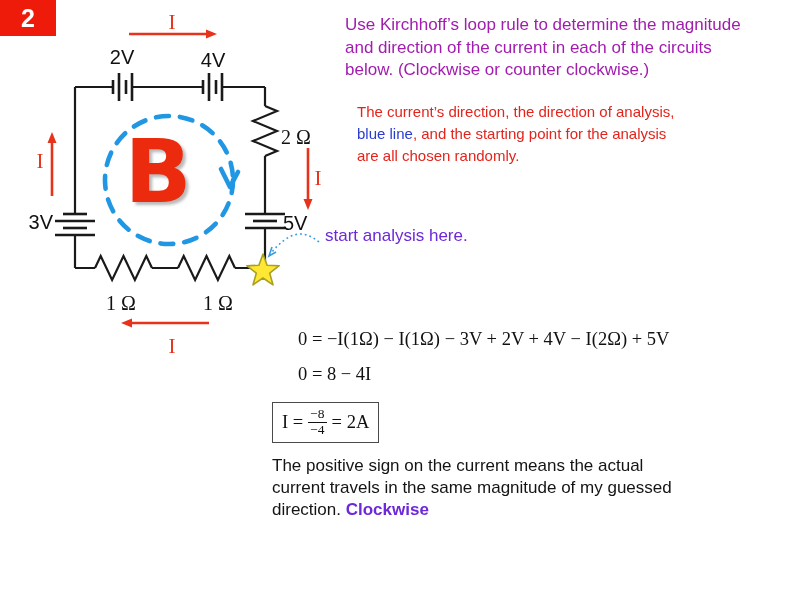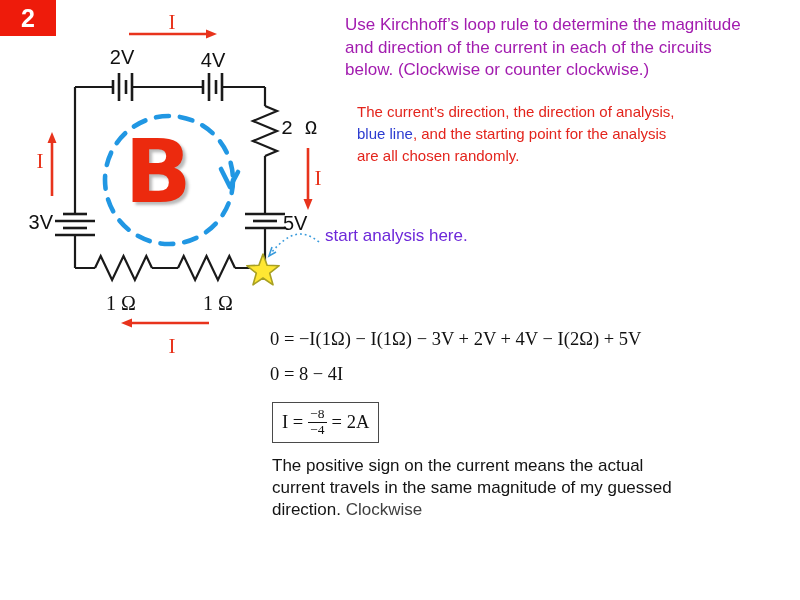--- a/index.html
+++ b/index.html
@@ -12,30 +12,30 @@
   .prompt{left:345px;top:14px;font-size:17px;line-height:22.5px;color:#a21caf;}
   .note{left:357px;top:101px;font-size:15px;line-height:22px;color:#e3241c;}
   .blue-word{color:#2b3bd0;}
   .start-note{left:325px;top:226px;font-size:17px;color:#6d28d9;}
   .clabel{font-size:20px;color:#111;}
   .olabel{font-size:20px;color:#111;font-family:"Liberation Serif",serif;}
   .ilabel{font-size:21px;color:#e8331c;font-family:"Liberation Serif",serif;}
   .loop-letter{left:158px;top:137px;transform:translateX(-50%);font-size:88px;line-height:70px;
                font-weight:bold;font-family:"DejaVu Sans",sans-serif;color:#ec2a0e;
                text-shadow:3px 3px 3px rgba(100,100,100,0.45);}
-  .eq{font-family:"Liberation Serif",serif;font-size:18.5px;color:#111;}
+  .eq{font-family:"Liberation Serif",serif;font-size:18.5px;color:#111;margin-left:28px;}
   .eq1{left:270px;top:329px;}
   .eq2{left:270px;top:364px;}
   .answer-box{left:272px;top:402px;border:1.4px solid #4a4a4a;padding:4px 9px;
               font-family:"Liberation Serif",serif;font-size:18.5px;color:#111;
               display:inline-flex;align-items:center;gap:5px;background:#fff;}
   .frac{display:inline-flex;flex-direction:column;align-items:center;font-size:13.5px;line-height:1.1;}
   .frac .num{border-bottom:1.3px solid #111;padding:0 2px;}
   .conclusion{left:272px;top:455px;font-size:17px;line-height:22px;color:#141414;}
-  .clockwise{color:#404040;font-weight:normal;}
+  .clockwise{color:#6d28d9;font-weight:bold;}
   svg{position:absolute;left:0;top:0;}
 </style>
 </head>
 <body>
 
 <div class="slide">
 
   <svg width="800" height="600" viewBox="0 0 800 600">
 
     <g stroke="#1a1a1a" stroke-width="2.2" fill="none">
@@ -115,21 +115,21 @@
   <div class="abs note">
     <div>The current’s direction, the direction of analysis,</div>
     <div>
       <span class="blue-word">blue line</span><span>, and the starting point for the analysis</span>
     </div>
     <div>are all chosen randomly.</div>
   </div>
 
   <div class="abs ctr clabel" style="left:122px;top:46px;">2V</div>
   <div class="abs ctr clabel" style="left:213px;top:49px;">4V</div>
-  <div class="abs olabel" style="left:281px;top:117px;font-family:Liberation Mono, monospace;">2 Ω</div>
+  <div class="abs olabel" style="left:281px;top:126px;">2 Ω</div>
   <div class="abs clabel" style="left:53px;top:211px;transform:translateX(-100%);">3V</div>
   <div class="abs clabel" style="left:283px;top:212px;">5V</div>
   <div class="abs ctr olabel" style="left:121px;top:292px;">1 Ω</div>
   <div class="abs ctr olabel" style="left:218px;top:292px;">1 Ω</div>
 
   <div class="abs ctr ilabel" style="left:172px;top:10px;">I</div>
   <div class="abs ctr ilabel" style="left:40px;top:149px;">I</div>
   <div class="abs ctr ilabel" style="left:318px;top:166px;">I</div>
   <div class="abs ctr ilabel" style="left:172px;top:334px;">I</div>
 

